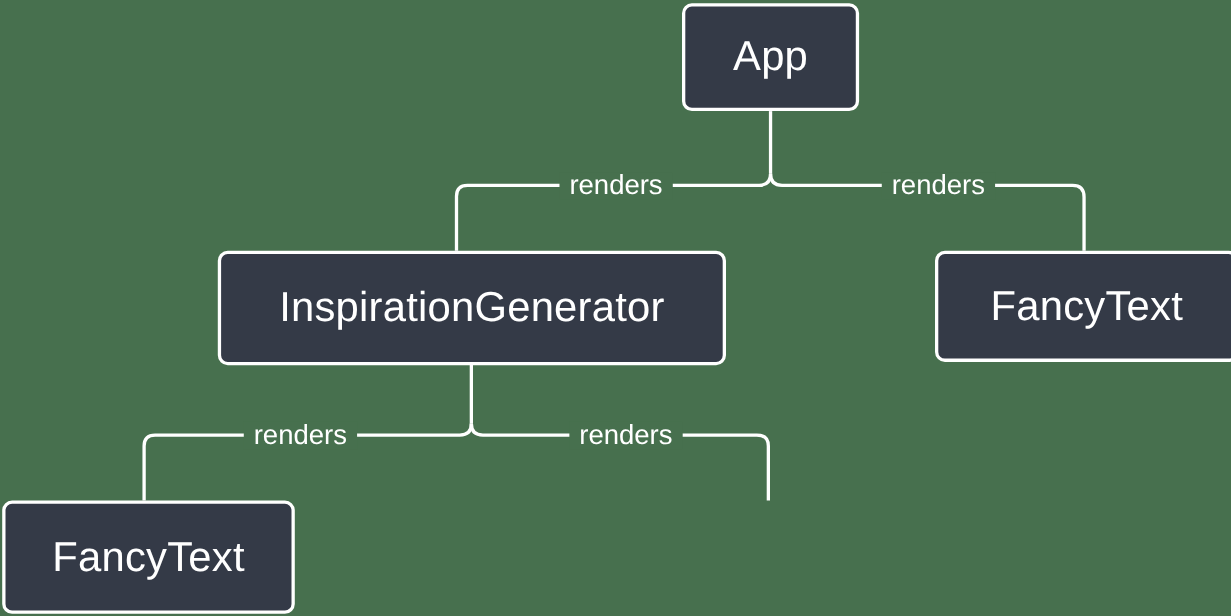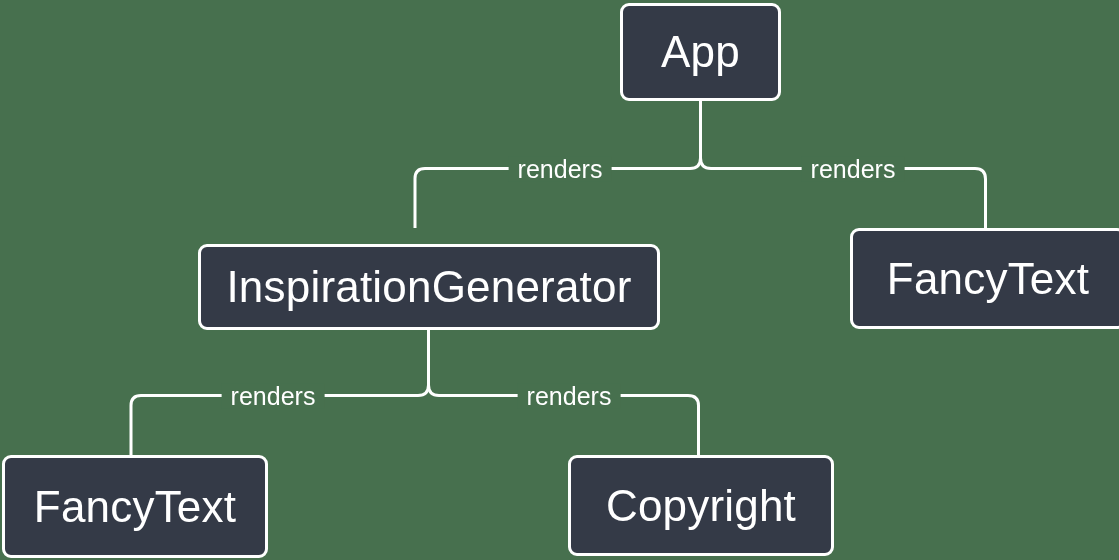--- a/index.html
+++ b/index.html
@@ -33,42 +33,42 @@
     border: 3px solid #ffffff;
     border-radius: 9px;
     display: flex;
     align-items: center;
     justify-content: center;
     color: #ffffff;
     z-index: 3;
   }
   .node-label {
     color: #ffffff;
-    font-size: 44px;
+    font-size: 38px;
     font-weight: 400;
     letter-spacing: 0.2px;
     line-height: 1;
     white-space: nowrap;
   }
   .edge-label {
     position: absolute;
     z-index: 4;
     color: #ffffff;
     font-size: 25px;
     font-weight: 400;
     line-height: 1;
     white-space: nowrap;
     background: #47704e;
     padding: 0 9px;
     transform: translate(-50%, -50%);
   }
 
   
   #node-app        { left: 620px; top: 3px;   width: 161px; height: 98px;  }
-  #node-inspiration{ left: 198px; top: 244px; width: 462px; height: 86px; }
+  #node-inspiration{ left: 198px; top: 228px; width: 462px; height: 104px; }
   #node-fancy-right{ left: 850px; top: 228px; width: 276px; height: 101px; }
   #node-fancy-left { left: 2px;   top: 455px; width: 266px; height: 103px; }
   #node-copyright  { left: 568px; top: 455px; width: 266px; height: 101px; }
 
   
   #label-app-inspiration  { left: 560px; top: 169px; }
   #label-app-fancy        { left: 853px; top: 169px; }
   #label-ig-fancy         { left: 273px; top: 396px; }
   #label-ig-copyright     { left: 569px; top: 396px; }
 </style>
@@ -115,17 +115,14 @@
   </div>
 
   <div class="node-box" id="node-fancy-right">
     <span class="node-label">FancyText</span>
   </div>
 
   <div class="node-box" id="node-fancy-left">
     <span class="node-label">FancyText</span>
   </div>
 
-  <div class="node-box" id="node-copyright">
-    <span class="node-label">Copyright</span>
-  </div>
 
 </div>
 
 </body></html>

